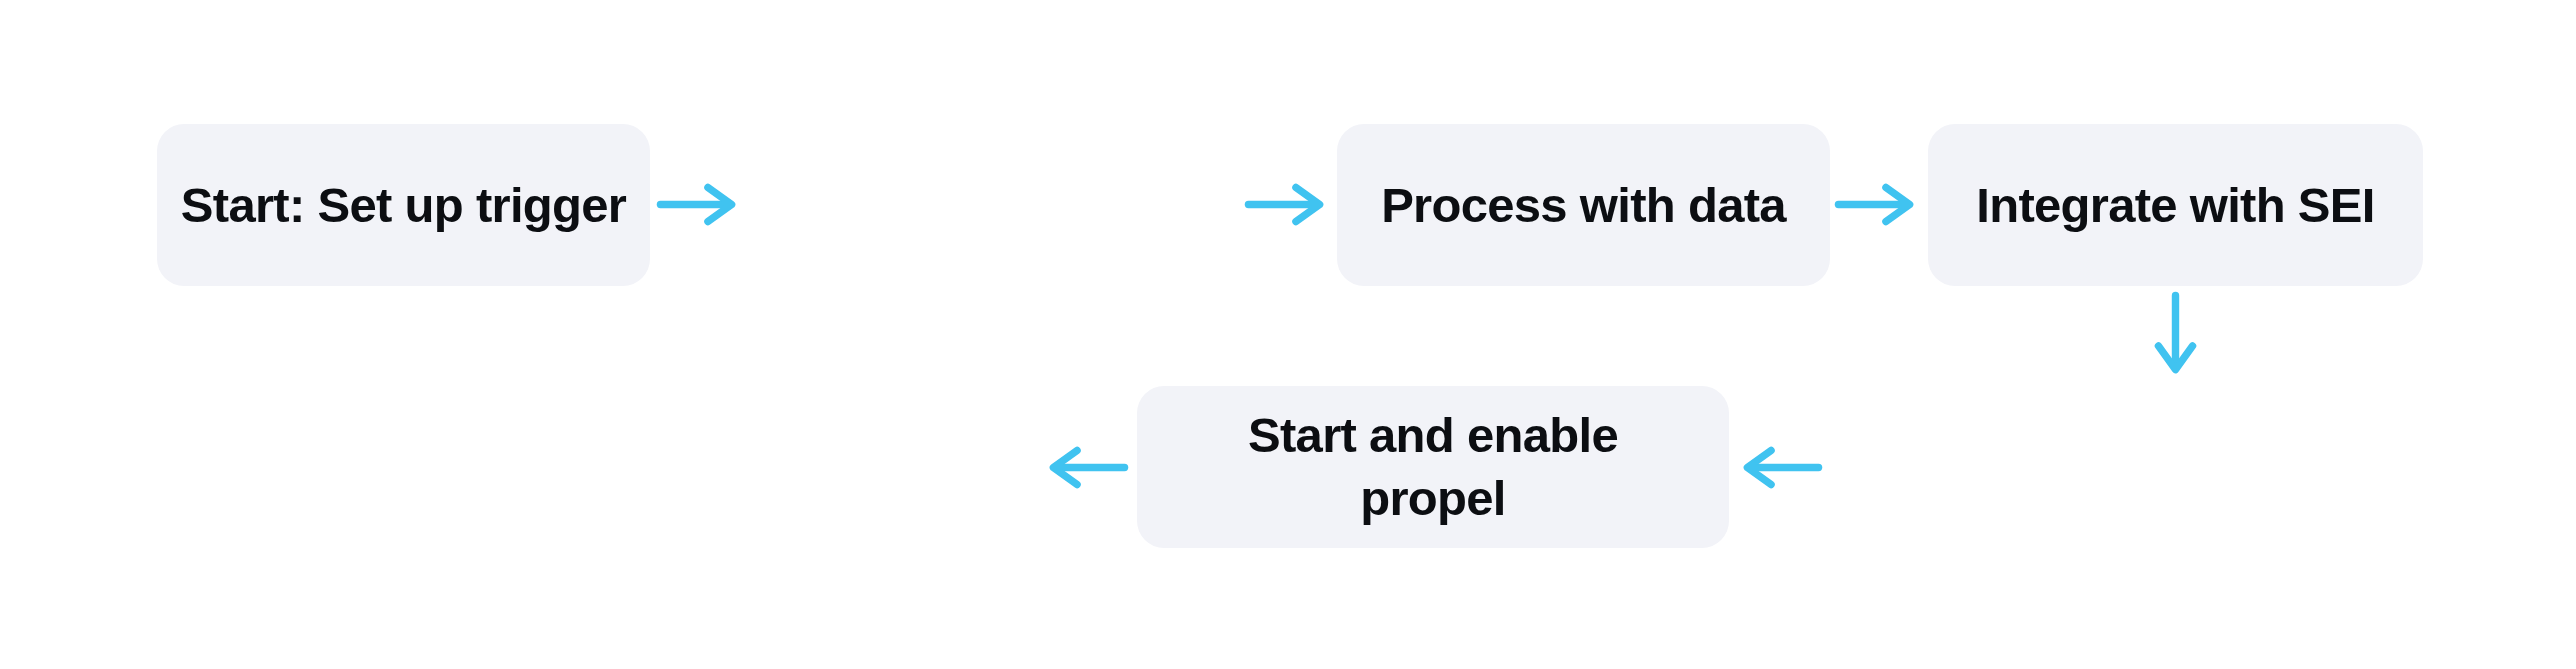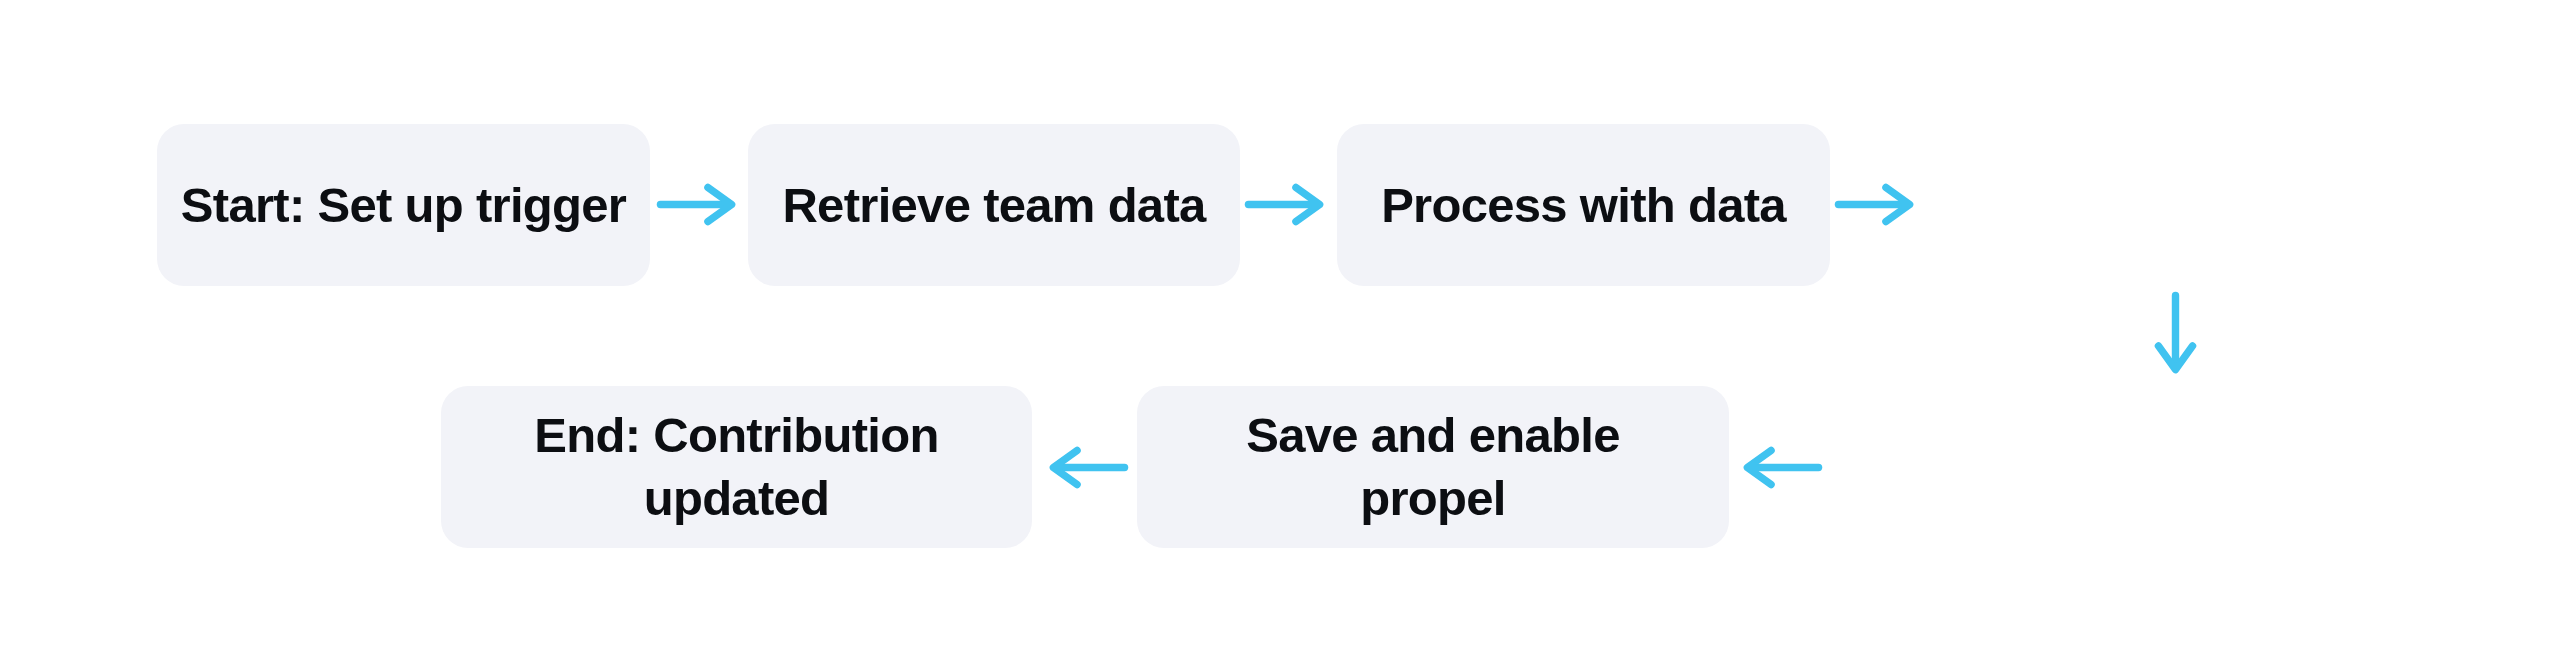--- a/index.html
+++ b/index.html
@@ -65,28 +65,27 @@
   .a5 { left: 1734px; top: 445px; }
   .a6 { left: 1040px; top: 445px; }
 </style>
 </head>
 <body>
 
 <div class="canvas">
 
   <div class="node oneline n-start">Start: Set up trigger</div>
 
-  <div class="node oneline n-retrieve">Retrieve team data</div>
 
   <div class="node oneline n-process">Process with data</div>
 
+  <div class="node oneline n-integrate">Integrate with SEI</div>
 
-  <div class="node n-end">End: Contribution updated</div>
 
-  <div class="node n-save">Save and enable propel</div>
+  <div class="node n-save">Start and enable propel</div>
 
 
   <div class="arrow a1">
     <svg width="89" height="45" viewBox="0 0 120 60">
       <line x1="6" y1="30" x2="98" y2="30"></line>
       <polyline points="70,7 102,30 70,53"></polyline>
     </svg>
   </div>
 
   <div class="arrow a2">

